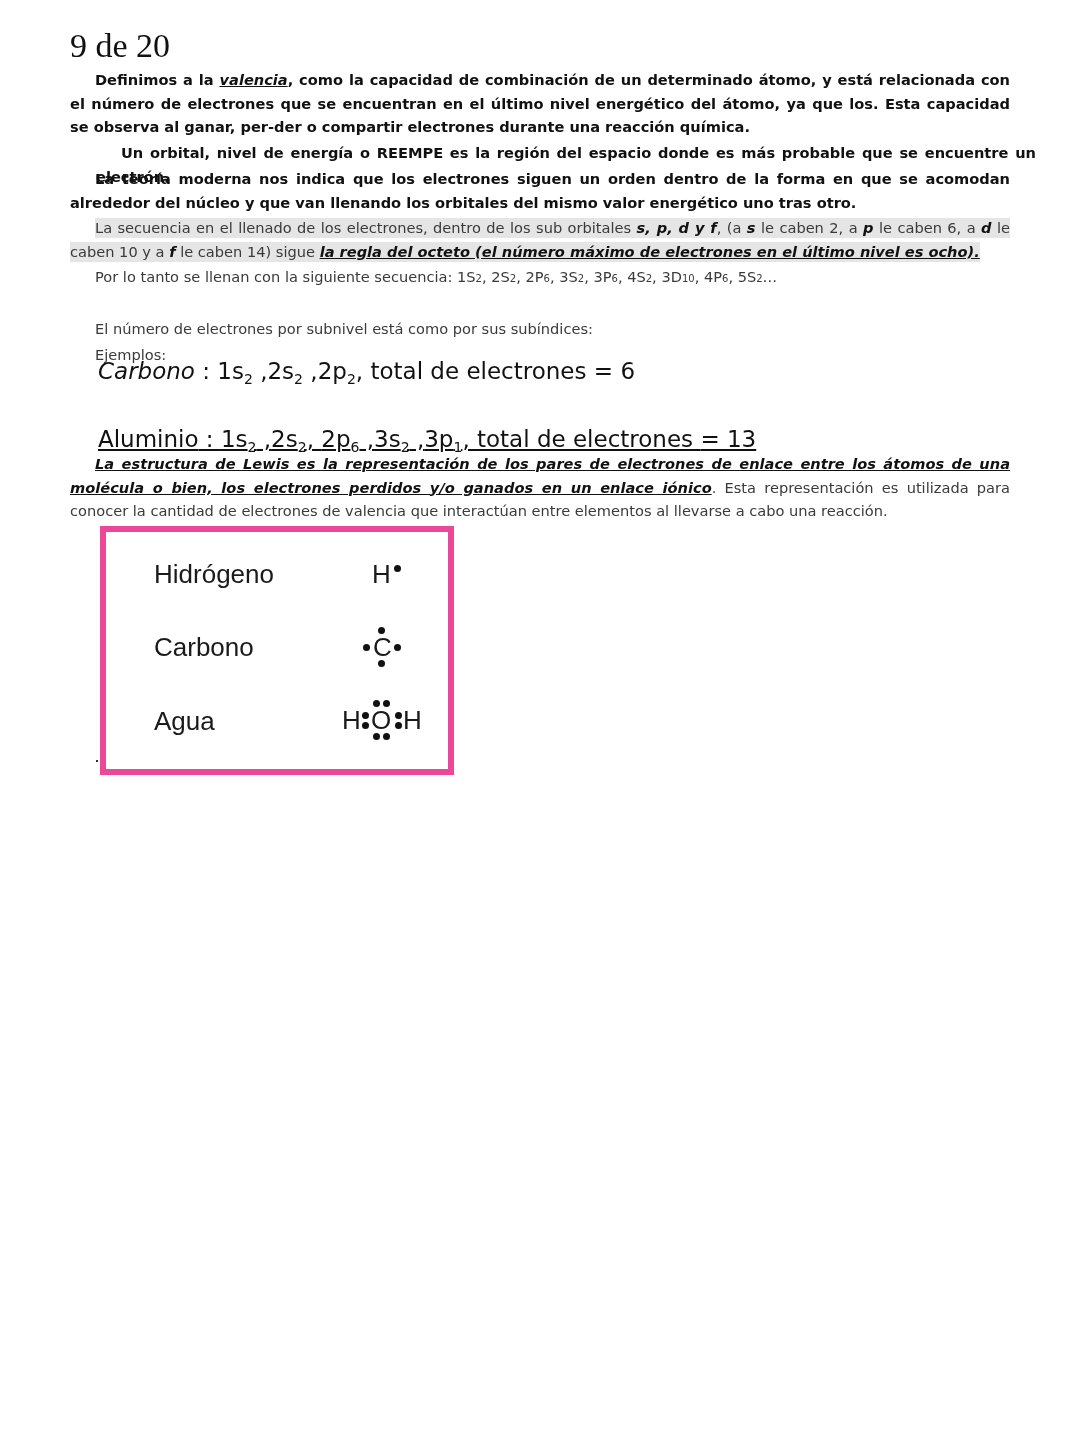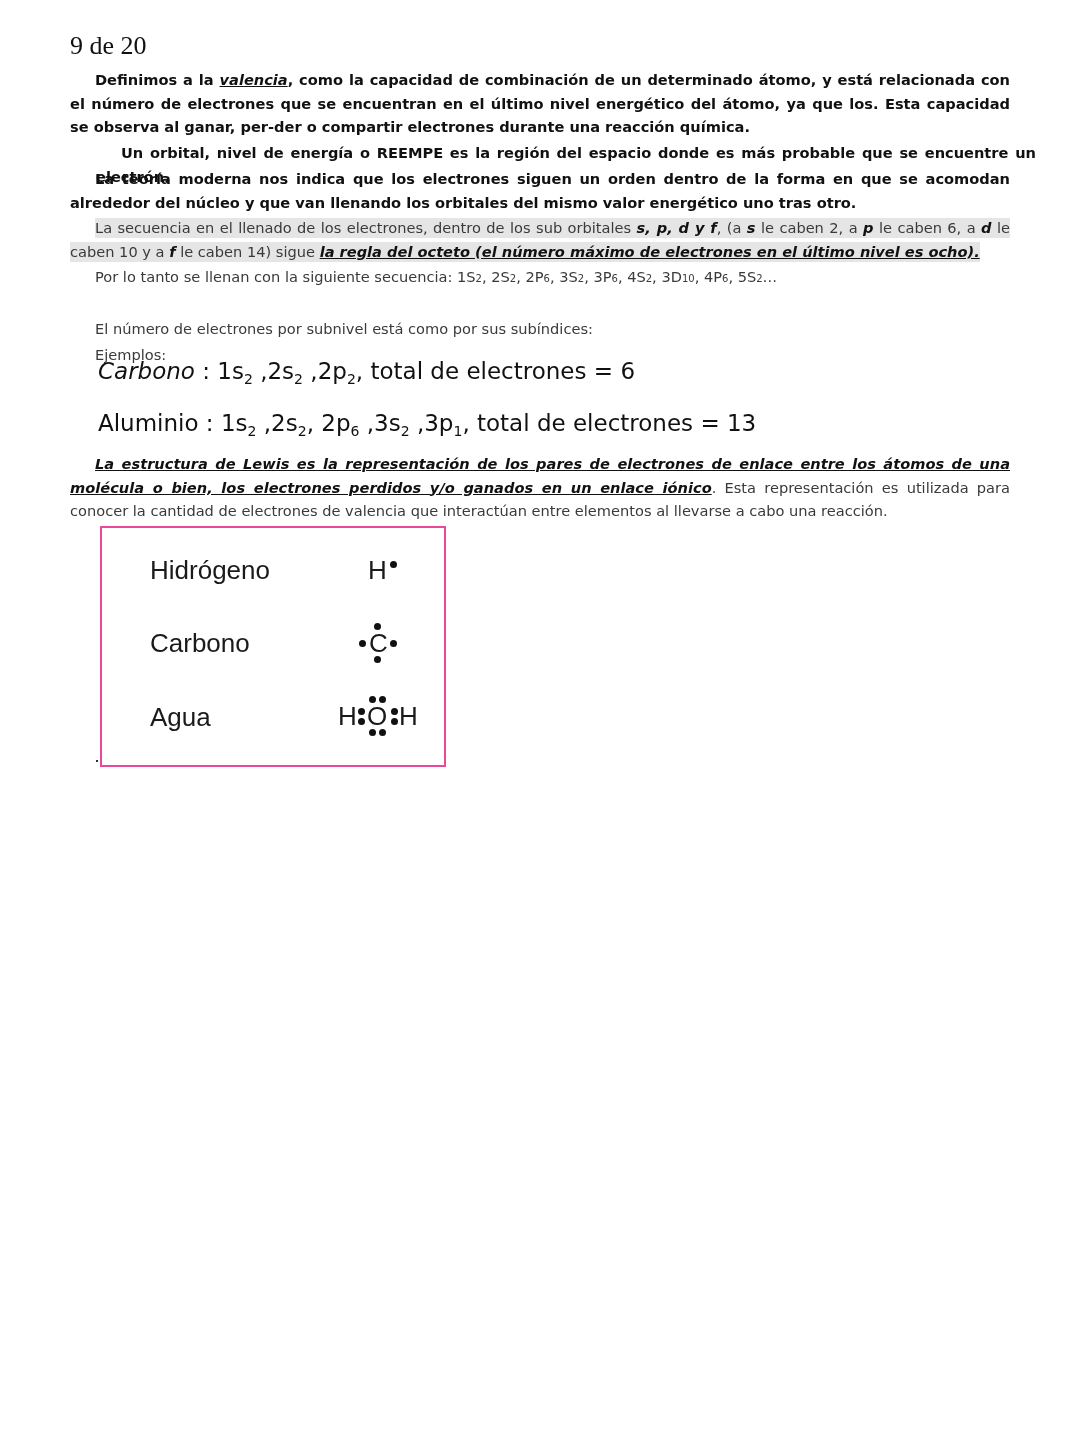--- a/index.html
+++ b/index.html
@@ -13,21 +13,21 @@
       position: relative;
       overflow: hidden;
       color: #1a1a1a;
       font-family: "DejaVu Sans", sans-serif;
     }
     .page-number {
       position: absolute;
       left: 70px;
       top: 31px;
       font-family: "Liberation Serif", serif;
-      font-size: 26px;
+      font-size: 34px;
       color: #111;
       line-height: 30px;
     }
     .para {
       position: absolute;
       left: 70px;
       width: 940px;
       font-size: 14.6px;
       line-height: 23.5px;
       text-align: justify;
@@ -58,21 +58,21 @@
       font-size: 14px;
       vertical-align: -5px;
       line-height: 0;
     }
     .lewis-box {
       position: absolute;
       left: 100px;
       top: 526px;
       width: 342px;
       height: 237px;
-      border: 2px solid #ec4899;
+      border: 6px solid #ec4899;
       background: #fff;
     }
     .lewis-name {
       position: absolute;
       left: 48px;
       font-family: "Liberation Sans", sans-serif;
       font-size: 26px;
       color: #1a1a1a;
     }
     .lewis-sym {
@@ -128,21 +128,21 @@
     <span class="indent"></span><span>El número de electrones por subnivel está como por sus subíndices:</span>
   </p>
   <p class="para light" style="top:343px;">
     <span class="indent"></span><span>Ejemplos:</span>
   </p>
 
   <div class="example" style="top:356px;">
     <span class="it">Carbono</span> : <span>1s</span><sub>2</sub> ,<span>2s</span><sub>2</sub> ,<span>2p</span><sub>2</sub>, <span>total de electrones</span> <span>= 6</span>
   </div>
 
-  <div class="example" style="top:408px;">
+  <div class="example" style="top:424px;text-decoration:underline;">
     <span>Aluminio</span> : <span>1s</span><sub>2</sub> ,<span>2s</span><sub>2</sub>, <span>2p</span><sub>6</sub> ,<span>3s</span><sub>2</sub> ,<span>3p</span><sub>1</sub>, <span>total de electrones</span> <span>= 13</span>
   </div>
 
   <p class="para light" style="top:452px;">
     <span class="indent"></span><span class="b i u" style="color:#111">La estructura de Lewis es la representación de los pares de electrones de enlace entre los átomos de una molécula o bien, los electrones perdidos y/o ganados en un enlace iónico</span><span>. Esta representación es utilizada para conocer la cantidad de electrones de valencia que interactúan entre elementos al llevarse a cabo una reacción.</span>
   </p>
 
   <div class="lewis-box">
 
     <div class="lewis-name" style="top:27px;">Hidrógeno</div>

